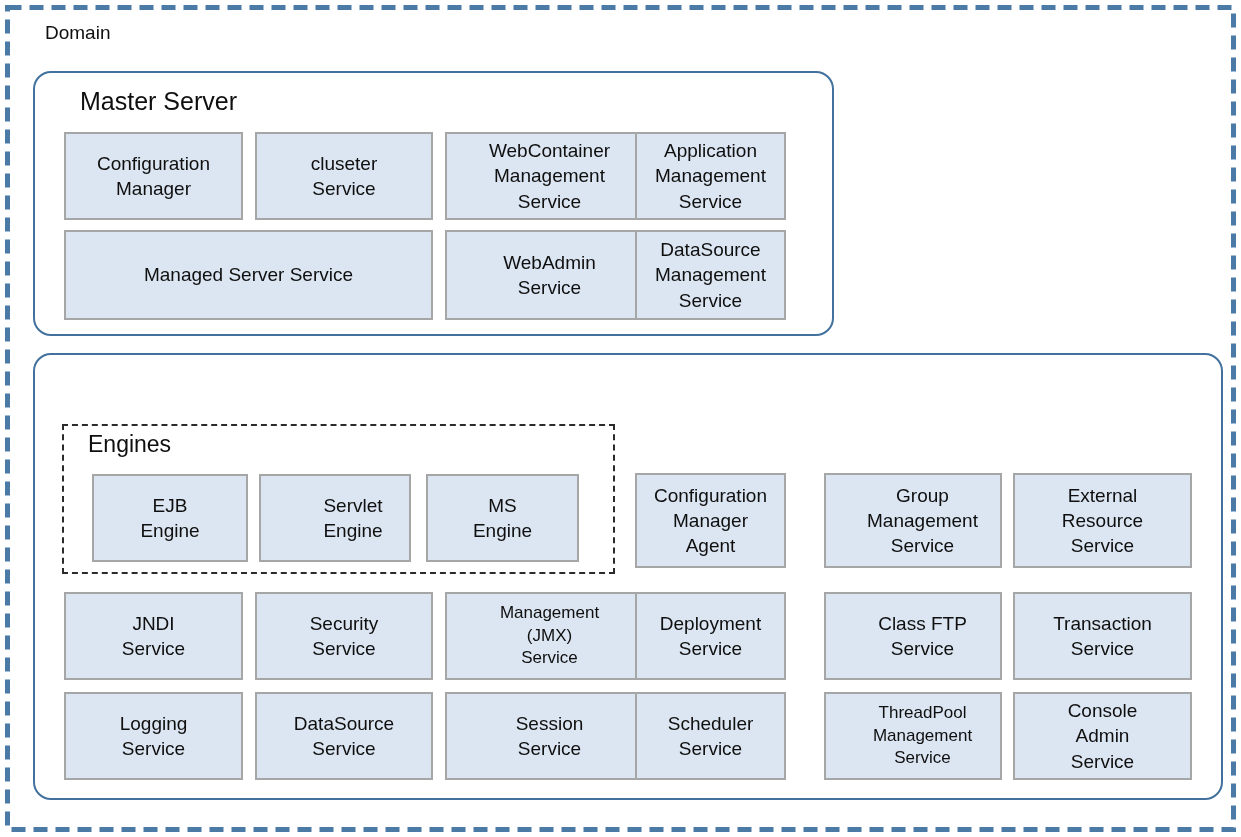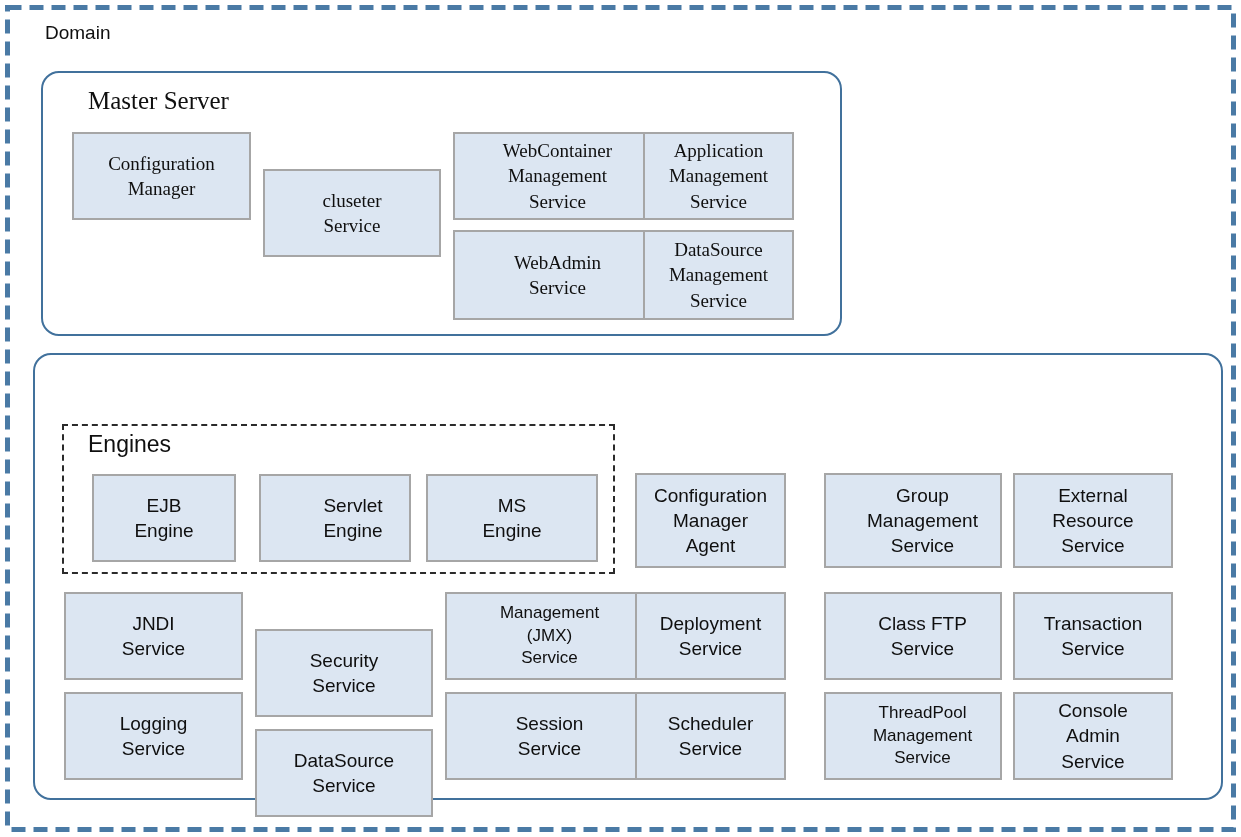--- a/index.html
+++ b/index.html
@@ -22,21 +22,21 @@
     color: #0f0f0f;
     white-space: nowrap;
   }
   .domain-title { left: 45px; top: 22px; }
   .container {
     position: absolute;
     border: 2px solid var(--container-border, #41719c);
     border-radius: 18px;
     background: transparent;
   }
-  .master-container { left: 41px; top: 71px; width: 797px; height: 261px; font-family: Liberation Serif, serif; }
+  .master-container { left: 33px; top: 71px; width: 797px; height: 261px; }
   .managed-container { left: 33px; top: 353px; width: 1186px; height: 443px; }
   .container-title { position: absolute; left: 45px; top: 14px; font-size: 25px; }
   .managed-container .container-title { top: 17px; }
   .engines-box {
     position: absolute;
     left: 27px; top: 69px; width: 549px; height: 146px;
     border: 2px dashed var(--engines-dashed-border, #2b2b2b);
   }
   .engines-title { position: absolute; left: 24px; top: 5px; font-size: 23px; }
   .svc {
@@ -48,31 +48,31 @@
     font-size: 19px;
     line-height: 1.32;
     white-space: pre-line;
     box-sizing: border-box;
   }
   .svc.sm { font-size: 17px; line-height: 1.35; }
   
   .m-r1 { top: 59px; height: 88px; }
   .m-r2 { top: 157px; height: 90px; }
   .c1 { left: 29px;  width: 179px; }
-  .c2 { left: 220px; width: 178px; margin-top: 37px; }
+  .c2 { left: 220px; width: 178px; }
   .c3 { left: 410px; width: 209px; }
   .c4 { left: 600px; width: 151px; }
   .c5 { left: 789px; width: 178px; padding-left: 19px; }
-  .c6 { left: 978px; width: 160px; }
+  .c6 { left: 978px; width: 179px; }
   .wide-12 { left: 29px; width: 369px; }
   
   .eng { top: 48px; height: 88px; }
-  .e1 { left: 28px;  width: 144px; }
+  .e1 { left: 28px;  width: 156px; }
   .e2 { left: 195px; width: 152px; padding-left: 36px; }
-  .e3 { left: 362px; width: 172px; }
+  .e3 { left: 362px; width: 153px; }
   
   .g-top { top: 118px; height: 95px; }
   .g-mid { top: 237px; height: 88px; }
   .g-bot { top: 337px; height: 88px; }
 </style>
 </head>
 <body>
 
 <svg class="outer-border-svg">
   <rect x="7.5" y="7.5" width="1226" height="822" fill="none" stroke-width="5" stroke-dasharray="14 8" stroke="#4a7aa5"></rect>
@@ -87,20 +87,21 @@
 Manager</div>
   <div class="svc m-r1 c2">cluseter
 Service</div>
   <div class="svc m-r1 c3">WebContainer
 Management
 Service</div>
   <div class="svc m-r1 c4">Application
 Management
 Service</div>
 
+  <div class="svc m-r2 wide-12">Managed Server Service</div>
   <div class="svc m-r2 c3">WebAdmin
 Service</div>
   <div class="svc m-r2 c4">DataSource
 Management
 Service</div>
 </div>
 
 <div class="container managed-container">
 
   <div class="engines-box">

